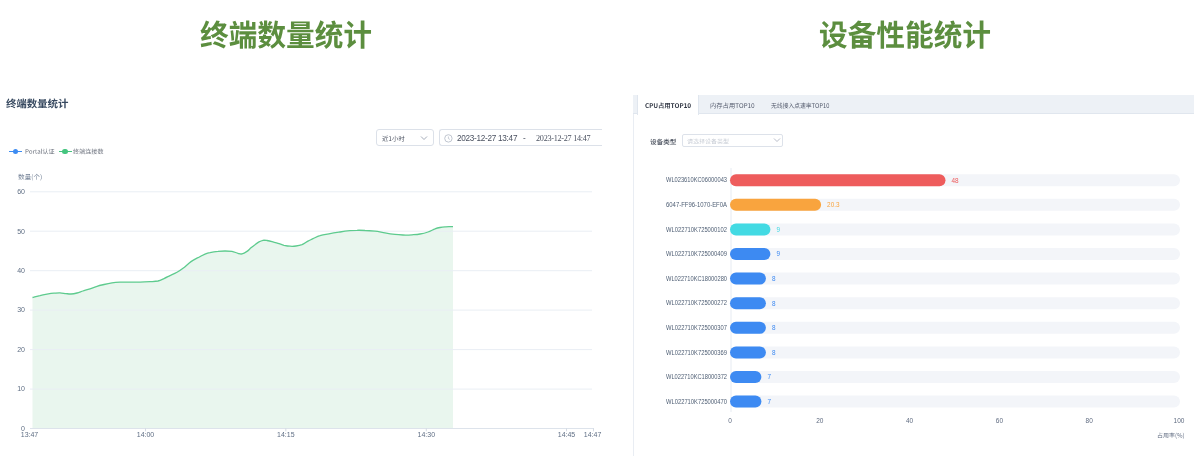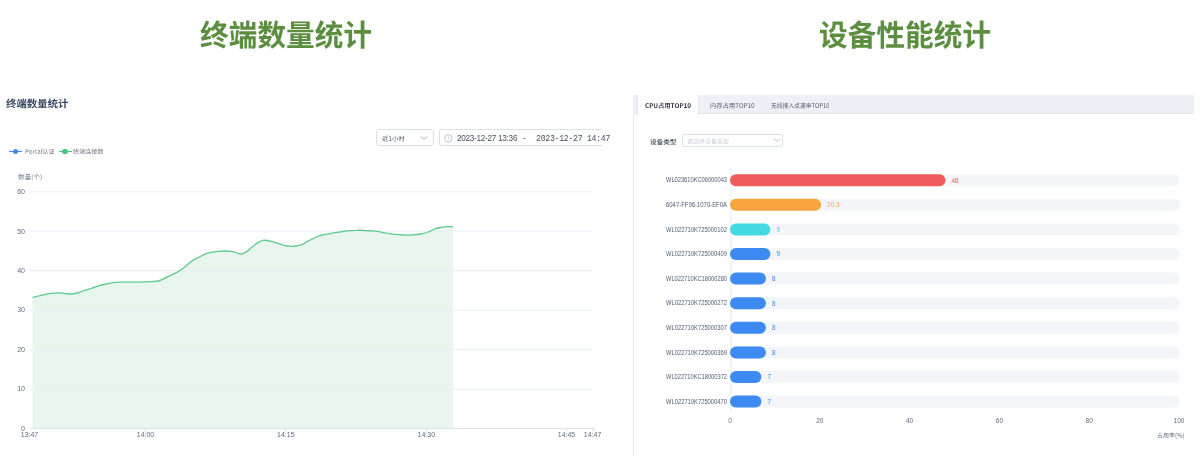--- a/index.html
+++ b/index.html
@@ -22,23 +22,23 @@
     </g>
   </svg>
 <svg style="position:absolute;left:419px;top:134px" width="10" height="8">
     <path d="M2 2.5 L5 5.5 L8 2.5" fill="none" stroke="#9aa2b1" stroke-width="0.9"></path>
   </svg>
 <div style="position:absolute;left:439px;top:129px;width:163px;height:16.5px;border:1px solid #dce1e9;border-radius:3px 0 0 3px;background:#fff;border-right:none"></div>
 <svg style="position:absolute;left:444px;top:134.3px" width="10" height="10">
     <circle cx="4.4" cy="4.4" r="3.7" fill="none" stroke="#b0b8c4" stroke-width="0.8"></circle>
     <path d="M4.4 2.5 L4.4 4.6 L5.9 5.4" fill="none" stroke="#b0b8c4" stroke-width="0.7"></path>
   </svg>
-<div style="position:absolute;left:457px;top:134.2px;font-family:'Liberation Sans',sans-serif;font-size:8.2px;color:#4a5160;letter-spacing:-0.28px">2023-12-27 13:36</div>
+<div style="position:absolute;left:457px;top:134.2px;font-family:'Liberation Sans',sans-serif;font-size:8.2px;color:#4a5160;letter-spacing:-0.28px">2023-12-27 13:47</div>
 <div style="position:absolute;left:523px;top:134.2px;font-family:'Liberation Sans',sans-serif;font-size:8.2px;color:#4a5160;letter-spacing:-0.28px">-</div>
-<div style="position:absolute;left:536px;top:134.2px;font-family:Liberation Mono, monospace;font-size:8.2px;color:#4a5160;letter-spacing:-0.28px">2023-12-27 14:47</div>
+<div style="position:absolute;left:536px;top:134.2px;font-family:Liberation Serif, serif;font-size:8.2px;color:#4a5160;letter-spacing:-0.28px">2023-12-27 14:47</div>
 <div style="position:absolute;left:9.1px;top:151.2px;width:13px;height:1.2px;background:#3d8cf2"></div>
 <div style="position:absolute;left:12.7px;top:148.9px;width:5.6px;height:5.6px;border-radius:50%;background:#3d8cf2"></div>
 <svg style="position:absolute;left:25.2px;top:147.3px" width="31.6" height="8.8" viewBox="0 0 31.6 8.8">
     <g transform="translate(0,6.7)">
       <path d="M0.6 0.0V-4.5H1.9Q2.4 -4.5 2.8 -4.3Q3.1 -4.2 3.4 -3.9Q3.6 -3.6 3.6 -3.2Q3.6 -2.7 3.4 -2.4Q3.1 -2.1 2.8 -1.9Q2.4 -1.8 1.9 -1.8H1.2V0.0ZM1.2 -2.2H1.8Q2.4 -2.2 2.7 -2.5Q3.0 -2.7 3.0 -3.2Q3.0 -3.6 2.7 -3.8Q2.4 -4.0 1.8 -4.0H1.2Z M5.7 0.1Q5.3 0.1 5.0 -0.1Q4.6 -0.3 4.4 -0.7Q4.2 -1.1 4.2 -1.7Q4.2 -2.2 4.4 -2.6Q4.6 -3.0 5.0 -3.2Q5.3 -3.4 5.7 -3.4Q6.0 -3.4 6.3 -3.3Q6.6 -3.2 6.8 -2.9Q7.0 -2.7 7.1 -2.4Q7.2 -2.1 7.2 -1.7Q7.2 -1.1 7.0 -0.7Q6.8 -0.3 6.5 -0.1Q6.1 0.1 5.7 0.1ZM5.7 -0.4Q6.0 -0.4 6.2 -0.5Q6.4 -0.7 6.6 -1.0Q6.7 -1.3 6.7 -1.7Q6.7 -2.0 6.6 -2.3Q6.4 -2.6 6.2 -2.8Q6.0 -2.9 5.7 -2.9Q5.4 -2.9 5.2 -2.8Q5.0 -2.6 4.9 -2.3Q4.8 -2.0 4.8 -1.7Q4.8 -1.3 4.9 -1.0Q5.0 -0.7 5.2 -0.5Q5.4 -0.4 5.7 -0.4Z M8.1 0.0V-3.3H8.6L8.6 -2.7H8.6Q8.8 -3.0 9.1 -3.2Q9.3 -3.4 9.6 -3.4Q9.7 -3.4 9.8 -3.4Q9.9 -3.4 9.9 -3.3L9.8 -2.8Q9.7 -2.9 9.7 -2.9Q9.6 -2.9 9.5 -2.9Q9.3 -2.9 9.1 -2.7Q8.8 -2.6 8.7 -2.1V0.0Z M11.5 0.1Q11.2 0.1 11.0 -0.1Q10.8 -0.2 10.7 -0.4Q10.6 -0.7 10.6 -1.0V-2.9H10.1V-3.3L10.6 -3.3L10.7 -4.2H11.1V-3.3H12.0V-2.9H11.1V-1.0Q11.1 -0.7 11.3 -0.5Q11.4 -0.4 11.7 -0.4Q11.7 -0.4 11.8 -0.4Q12.0 -0.4 12.0 -0.5L12.1 -0.0Q12.0 0.0 11.8 0.0Q11.7 0.1 11.5 0.1Z M13.5 0.1Q13.3 0.1 13.1 -0.0Q12.8 -0.1 12.7 -0.4Q12.6 -0.6 12.6 -0.9Q12.6 -1.4 13.1 -1.7Q13.6 -2.0 14.6 -2.1Q14.6 -2.3 14.6 -2.5Q14.5 -2.7 14.4 -2.8Q14.2 -2.9 13.9 -2.9Q13.6 -2.9 13.4 -2.8Q13.1 -2.7 12.9 -2.6L12.7 -3.0Q12.9 -3.1 13.1 -3.2Q13.3 -3.3 13.5 -3.3Q13.8 -3.4 14.0 -3.4Q14.4 -3.4 14.7 -3.2Q14.9 -3.1 15.1 -2.8Q15.2 -2.4 15.2 -2.0V0.0H14.7L14.7 -0.4H14.6Q14.4 -0.2 14.1 -0.1Q13.9 0.1 13.5 0.1ZM13.7 -0.4Q13.9 -0.4 14.2 -0.5Q14.4 -0.6 14.6 -0.8V-1.7Q14.1 -1.7 13.7 -1.6Q13.4 -1.4 13.3 -1.3Q13.1 -1.1 13.1 -0.9Q13.1 -0.6 13.3 -0.5Q13.5 -0.4 13.7 -0.4Z M16.8 0.1Q16.6 0.1 16.5 -0.0Q16.3 -0.1 16.3 -0.3Q16.2 -0.4 16.2 -0.7V-4.9H16.8V-0.6Q16.8 -0.5 16.8 -0.4Q16.9 -0.4 16.9 -0.4Q17.0 -0.4 17.0 -0.4Q17.0 -0.4 17.1 -0.4L17.1 0.0Q17.1 0.0 17.0 0.1Q16.9 0.1 16.8 0.1Z M21.2 -5.1H21.6Q21.6 -4.5 21.6 -3.8Q21.6 -3.2 21.5 -2.5Q21.4 -1.9 21.3 -1.4Q21.1 -0.8 20.8 -0.3Q20.5 0.1 20.0 0.5Q20.0 0.4 19.9 0.3Q19.8 0.2 19.7 0.2Q20.1 -0.2 20.4 -0.6Q20.7 -1.0 20.9 -1.6Q21.0 -2.1 21.1 -2.7Q21.2 -3.3 21.2 -3.9Q21.2 -4.5 21.2 -5.1ZM21.6 -3.3Q21.6 -3.1 21.7 -2.8Q21.7 -2.5 21.8 -2.1Q21.9 -1.7 22.1 -1.3Q22.3 -0.9 22.6 -0.5Q22.9 -0.1 23.3 0.1Q23.2 0.2 23.1 0.3Q23.0 0.4 23.0 0.5Q22.5 0.2 22.2 -0.2Q22.0 -0.6 21.8 -1.0Q21.6 -1.5 21.5 -1.9Q21.3 -2.3 21.3 -2.7Q21.2 -3.0 21.2 -3.2ZM18.3 -4.7 18.6 -5.0Q18.7 -4.9 18.9 -4.7Q19.1 -4.6 19.2 -4.4Q19.4 -4.3 19.5 -4.1L19.2 -3.8Q19.1 -3.9 18.9 -4.1Q18.8 -4.3 18.6 -4.4Q18.4 -4.6 18.3 -4.7ZM18.6 0.2 18.5 -0.2 18.7 -0.4 19.9 -1.2Q19.9 -1.1 20.0 -1.0Q20.0 -0.9 20.0 -0.8Q19.6 -0.5 19.3 -0.3Q19.1 -0.1 18.9 -0.0Q18.8 0.1 18.7 0.1Q18.7 0.2 18.6 0.2ZM17.7 -3.2H19.0V-2.8H17.7ZM18.6 0.2Q18.6 0.2 18.6 0.1Q18.5 0.1 18.5 0.0Q18.4 -0.1 18.4 -0.1Q18.5 -0.2 18.6 -0.3Q18.7 -0.5 18.7 -0.7V-3.2H19.2V-0.3Q19.2 -0.3 19.1 -0.3Q19.0 -0.3 19.0 -0.2Q18.9 -0.1 18.8 -0.0Q18.7 0.0 18.7 0.1Q18.6 0.2 18.6 0.2Z M27.4 -4.5H27.9V0.0H27.4ZM26.2 -3.1H26.6V0.1H26.2ZM27.6 -2.6H29.1V-2.2H27.6ZM25.8 -4.7H29.2V-4.2H25.8ZM25.6 -0.2H29.4V0.2H25.6ZM24.1 -4.7 24.4 -5.0Q24.6 -4.8 24.8 -4.7Q24.9 -4.5 25.1 -4.4Q25.3 -4.2 25.4 -4.1L25.1 -3.8Q25.0 -3.9 24.8 -4.0Q24.6 -4.2 24.5 -4.4Q24.3 -4.5 24.1 -4.7ZM24.6 0.3 24.5 -0.1 24.6 -0.3 25.7 -1.1Q25.7 -1.1 25.8 -1.0Q25.8 -0.9 25.8 -0.9Q25.9 -0.8 25.9 -0.8Q25.5 -0.4 25.3 -0.3Q25.0 -0.1 24.9 0.0Q24.8 0.1 24.7 0.2Q24.6 0.3 24.6 0.3ZM23.8 -3.2H24.9V-2.8H23.8ZM24.6 0.3Q24.6 0.3 24.5 0.2Q24.5 0.1 24.4 0.1Q24.4 0.0 24.3 0.0Q24.4 -0.0 24.5 -0.1Q24.5 -0.2 24.6 -0.4Q24.7 -0.5 24.7 -0.7V-3.2H25.1V-0.3Q25.1 -0.3 25.0 -0.3Q25.0 -0.2 24.9 -0.2Q24.8 -0.1 24.8 0.0Q24.7 0.1 24.6 0.2Q24.6 0.3 24.6 0.3Z" fill="#666c78"></path>
     </g>
   </svg>
 <div style="position:absolute;left:58.7px;top:151.2px;width:13px;height:1.2px;background:#45c57f"></div>
 <div style="position:absolute;left:62.3px;top:148.9px;width:5.6px;height:5.6px;border-radius:50%;background:#45c57f"></div>
 <svg style="position:absolute;left:73.3px;top:147.3px" width="32.5" height="8.8" viewBox="0 0 32.5 8.8">

